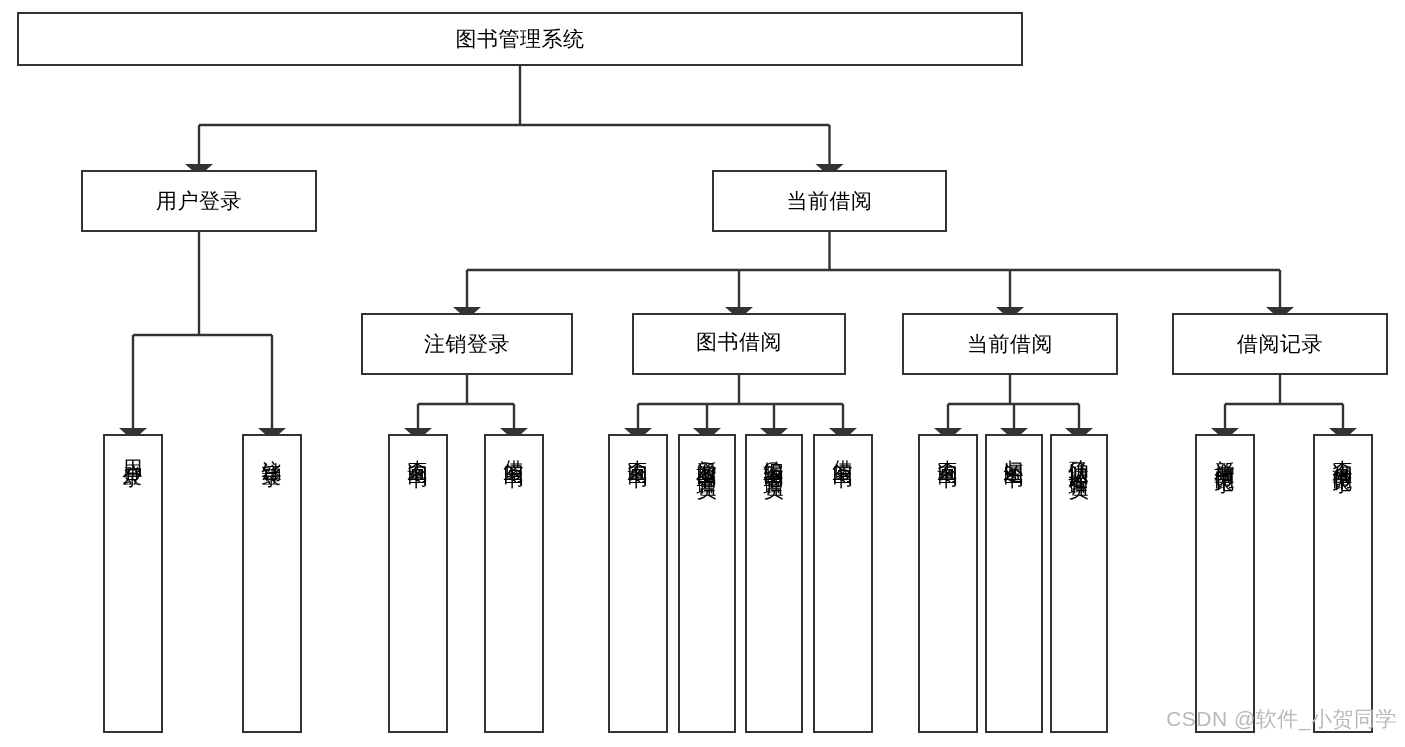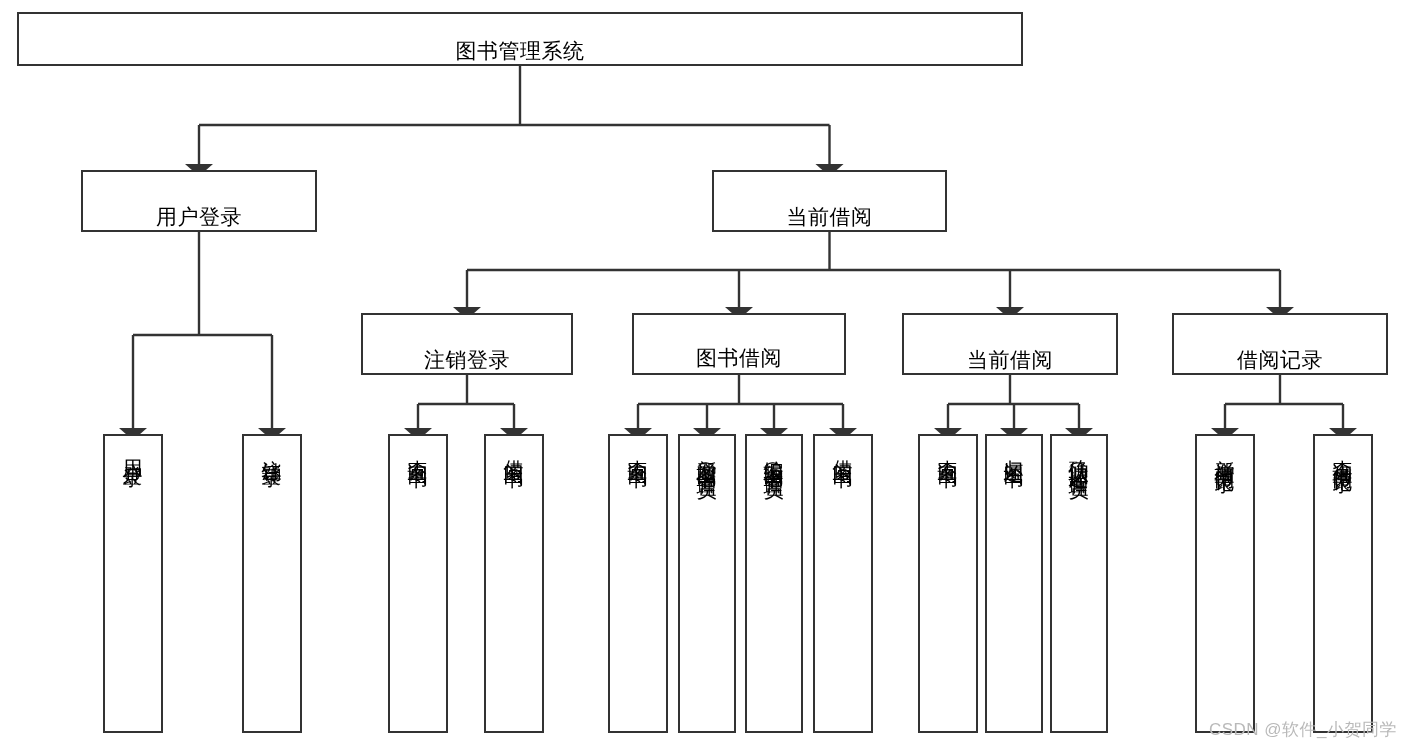--- a/index.html
+++ b/index.html
@@ -24,21 +24,21 @@
     width: 1405px;
     height: 747px;
     pointer-events: none;
   }
   .node {
     position: absolute;
     box-sizing: border-box;
     background: #ffffff;
     border: 2px solid #333333;
     display: flex;
-    align-items: flex-end;
+    align-items: center;
     justify-content: center;
     color: #000000;
   }
   .node .label {
     display: block;
     text-align: center;
     line-height: 1.22;
   }
   
   .node.horiz .label {
@@ -59,22 +59,22 @@
     writing-mode: vertical-rl;
     text-orientation: upright;
     font-size: 20px;
     letter-spacing: 3px;
     line-height: 1;
     white-space: nowrap;
   }
   #watermark {
     position: absolute;
     right: 8px;
-    bottom: 6px;
-    font-size: 17px;
+    bottom: 14px;
+    font-size: 21px;
     color: #b9b9b9;
     letter-spacing: 0.5px;
     white-space: nowrap;
     user-select: none;
   }
 </style>
 </head>
 <body>
 
 <div id="canvas">

